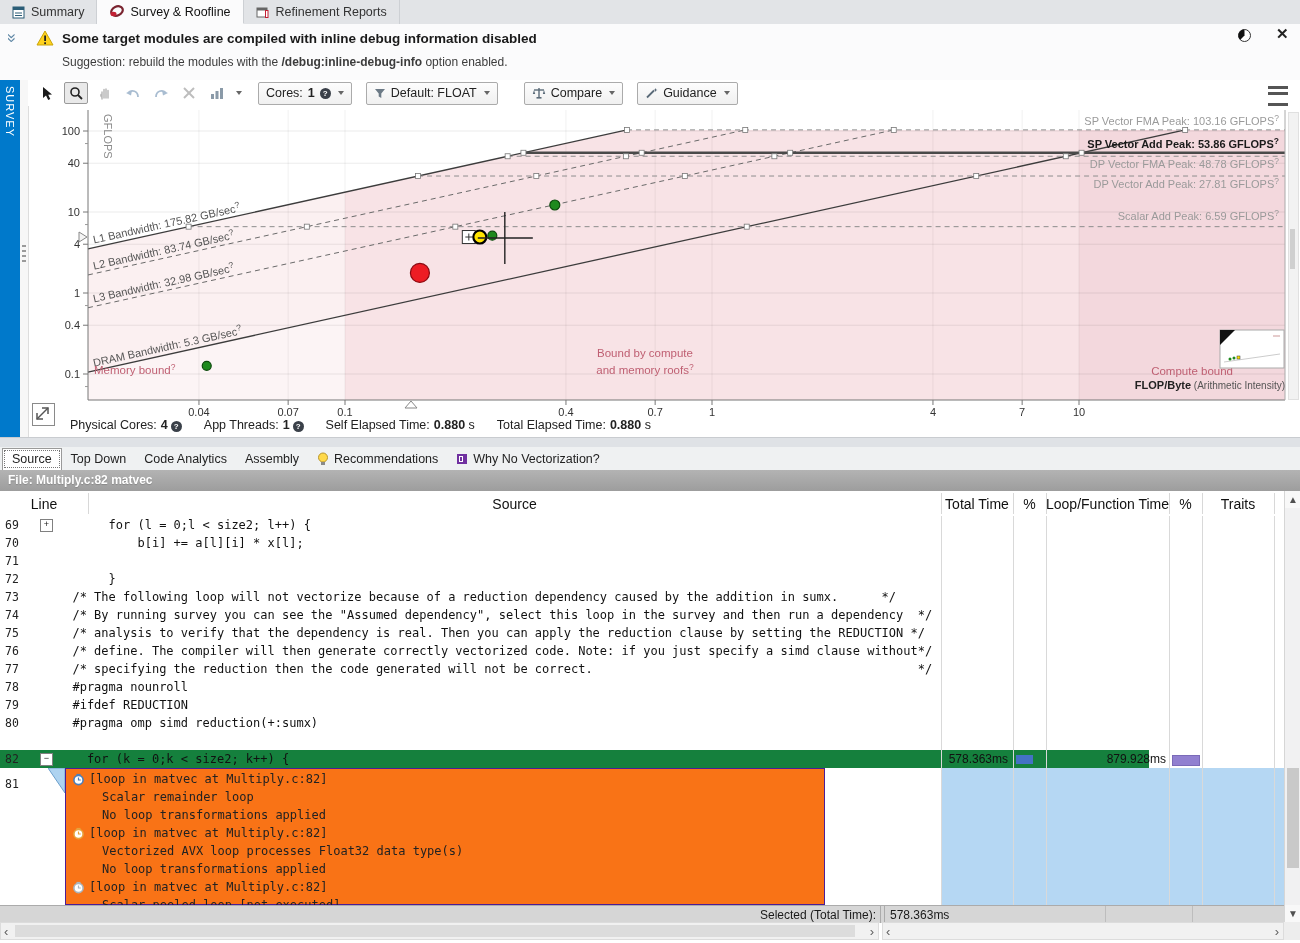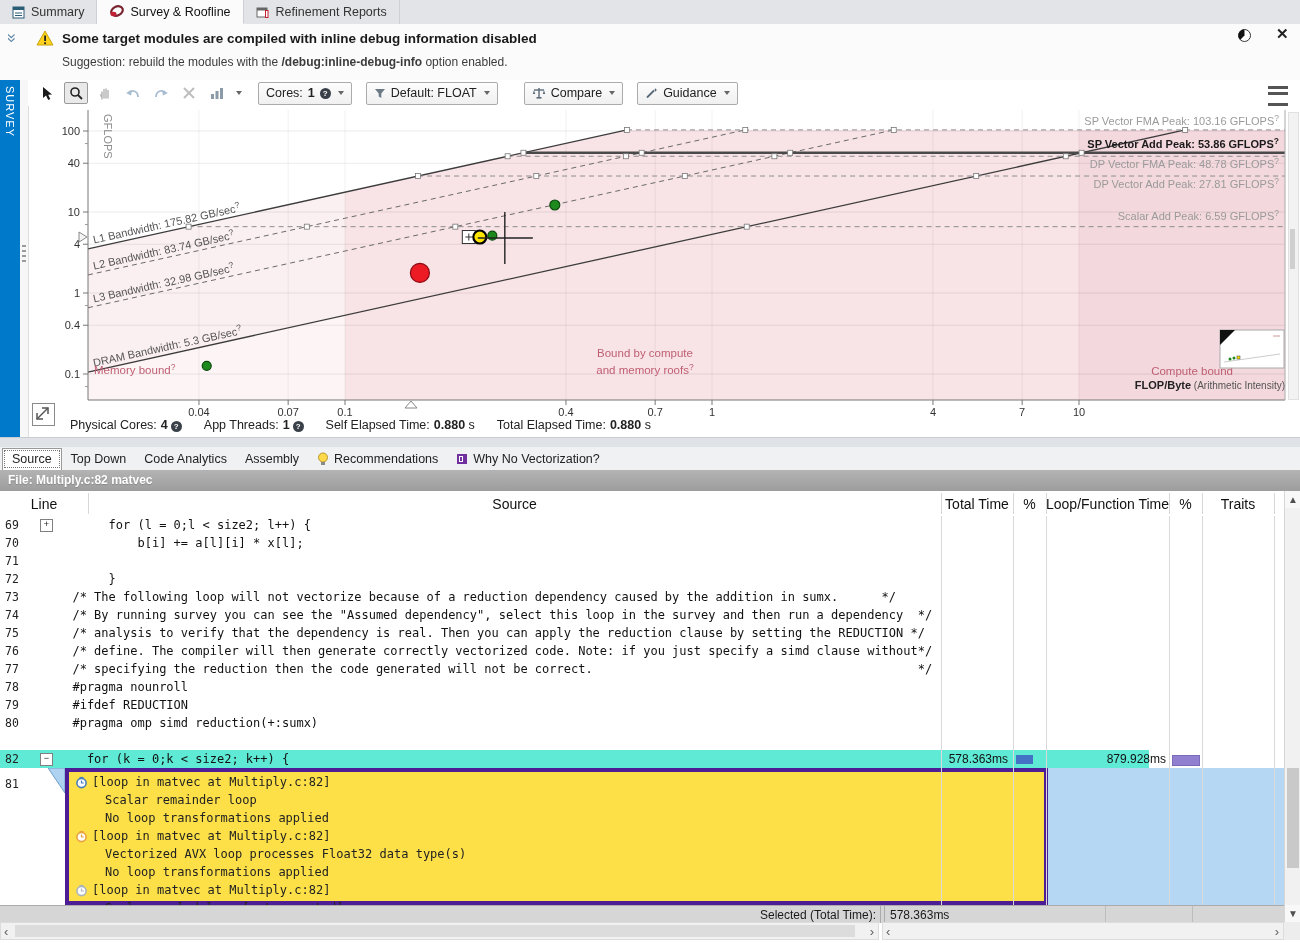--- a/index.html
+++ b/index.html
@@ -41,27 +41,27 @@
   .btabs{left:0;top:447px;width:1300px;height:23px;background:#eff1f2;display:flex;align-items:flex-end;padding-left:2px;box-sizing:border-box}
   .btab{display:flex;align-items:center;gap:5px;padding:3px 9px 4px;font-size:12.5px;color:#222}
   .btab.active{background:#fff;border:1px solid #9a9a9a;border-bottom:none;outline:1px dotted #777;outline-offset:-3px}
   .filebar{left:0;top:470px;width:1300px;height:21px;background:linear-gradient(#b3b3b3,#9d9d9d);color:#fff;font-weight:bold;font-size:12px;line-height:21px;padding-left:8px;box-sizing:border-box;text-shadow:0 1px 1px #888}
   
   .thead{left:0;top:491px;width:1284px;height:25px;background:#fff;border-bottom:1px solid #c2c2c2;font-size:14px;color:#111}
   .th{position:absolute;top:0;height:25px;display:flex;align-items:center;justify-content:center}
   .colline{position:absolute;width:1px;background:#d8d8d8}
   #source-area{left:0;top:516px;width:1284px;height:389px;overflow:hidden;background:#fff}
   .src-row{position:absolute;left:0;width:1149px;height:18px;font-size:12px}
-  .src-row.sel{background:#5eead4}
+  .src-row.sel{background:#15803d}
   .lnum{position:absolute;left:5px;top:2px;font-family:"DejaVu Sans Mono",monospace;font-size:11.5px;color:#222}
   .xbox{position:absolute;left:40px;top:3px;width:11px;height:11px;border:1px solid #808080;background:#fff;font-size:9px;line-height:9px;text-align:center;color:#222}
   .code{position:absolute;left:58px;top:2px;width:880px;overflow:hidden;font-family:"DejaVu Sans Mono",monospace;font-size:12px;white-space:pre;color:#111}
   .tcell{position:absolute;top:2px;font-size:12px;color:#111;text-align:right}
   .pbar{position:absolute;top:4.5px;height:9px}
-  .ann-block{position:absolute;left:65px;top:252px;width:983px;height:137px;background:#fde047;border:4px solid #4c1d95;box-sizing:border-box}
+  .ann-block{position:absolute;left:65px;top:252px;width:760px;height:137px;background:#f97316;border:1px solid #4c1d95;box-sizing:border-box}
   .ann-line{position:absolute;left:0;height:18px;font-family:"DejaVu Sans Mono",monospace;font-size:12px;color:#222;white-space:pre;display:flex;align-items:center}
   .sel-extend{position:absolute;left:941px;top:252px;width:343px;height:137px;background:#b5d7f3}
   
   .statusrow{left:0;top:905px;width:1284px;height:17px;background:#d6d6d6;border-top:1px solid #ababab;font-size:12px;color:#1a1a1a}
   .hscroll{top:922px;height:18px;background:#f1f1f1;border:1px solid #dcdcdc;box-sizing:border-box;position:absolute}
   .sarrow{position:absolute;top:1px;font-size:13px;color:#606060;line-height:15px}
   .vscroll{left:1284px;top:491px;width:16px;height:431px;background:#f1f1f2;border-left:1px solid #d6d6d6}
   .vscroll .arr{position:absolute;left:0;width:16px;height:17px;color:#505050;font-size:10px;text-align:center;line-height:17px;background:#f8f8f8}
   .vscroll .thumb{position:absolute;left:2px;width:12px;background:#c9c9c9}
   .corner{left:1284px;top:922px;width:16px;height:18px;background:#ededed}

